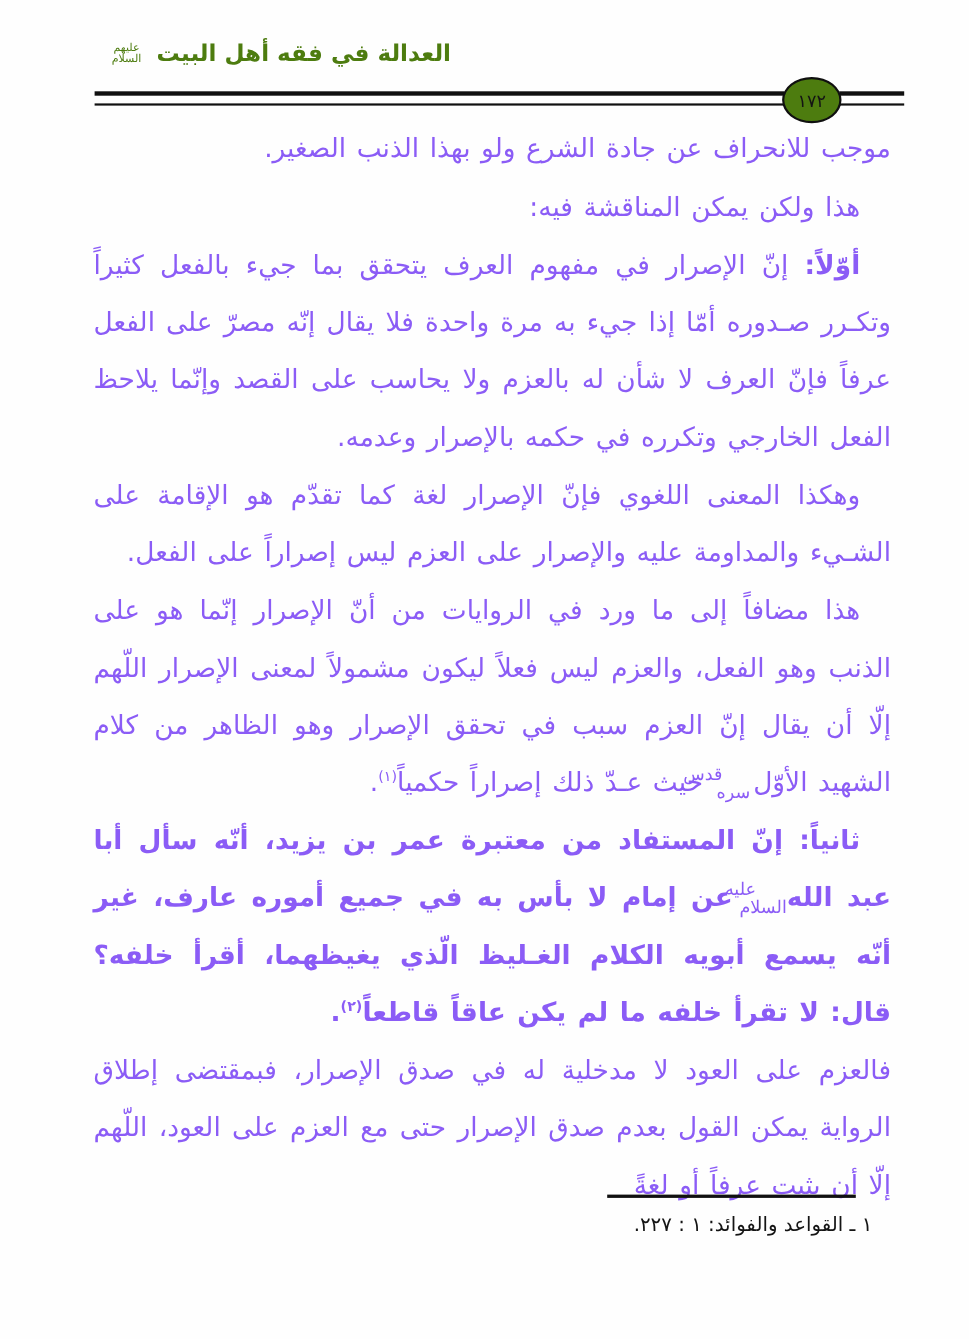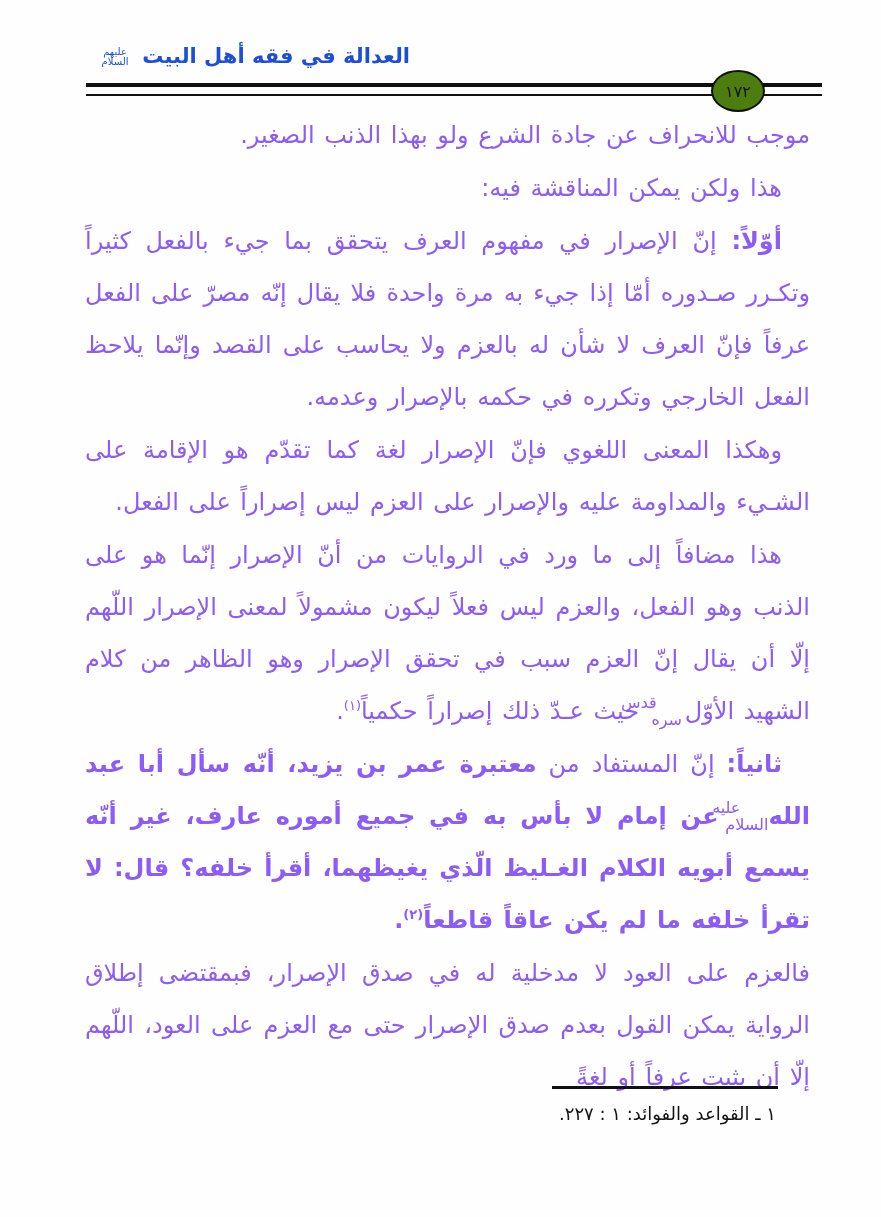--- a/index.html
+++ b/index.html
@@ -9,27 +9,27 @@
     height: 1217px;
     background: #fefefe;
     font-family: "DejaVu Sans", sans-serif;
     color: #141414;
     overflow: hidden;
     margin: 0 auto;
   }
   
   .header-title {
     position: absolute;
-    top: 44px;
+    top: 36px;
     left: 95px;
     direction: rtl;
     white-space: nowrap;
     font-size: 21px;
     font-weight: bold;
-    color: #1d4ed8;
+    color: #4d7c0f;
   }
   .hon {
     display: inline-block;
     font-size: 16px;
     font-weight: normal;
     line-height: 1.05;
     width: 36px;
     text-align: center;
     vertical-align: middle;
     white-space: normal;
@@ -66,35 +66,35 @@
     text-align: justify;
     font-size: 24px;
     line-height: 52px;
     word-spacing: 2px;
     color: #8b5cf6;
   }
   .body-text p { margin: 0 0 1px 0; text-indent: 28px; }
   .body-text p.noindent { text-indent: 0; }
   .body-text p.bold { font-weight: bold; }
   .body-text .lead-bold { font-weight: bold; }
-  .body-text .regular { font-weight: normal; }
+  .body-text .regular { font-weight: bold; }
   sup.fnref { font-size: 13px; line-height: 0; vertical-align: 9px; }
   
   .fn-sep {
     position: absolute;
     top: 1086px;
     left: 552px;
     width: 226px;
     height: 2.5px;
     background: #101010;
   }
   .footnotes {
     position: absolute;
     top: 1094px;
-    right: 105px;
+    right: 88px;
     width: 700px;
     direction: rtl;
     text-align: right;
     font-size: 18px;
     line-height: 40px;
     color: #141414;
   }
   .footnotes .fn { margin: 0; }
 </style>
 </head>

